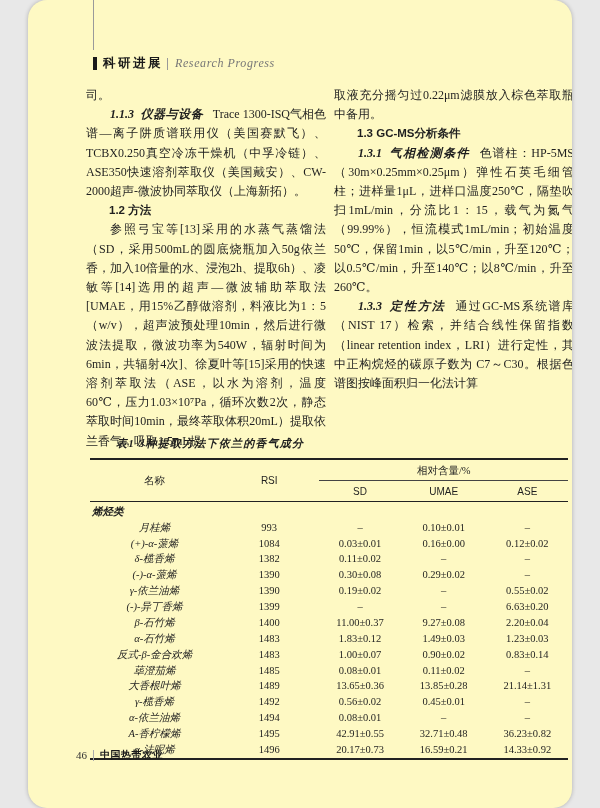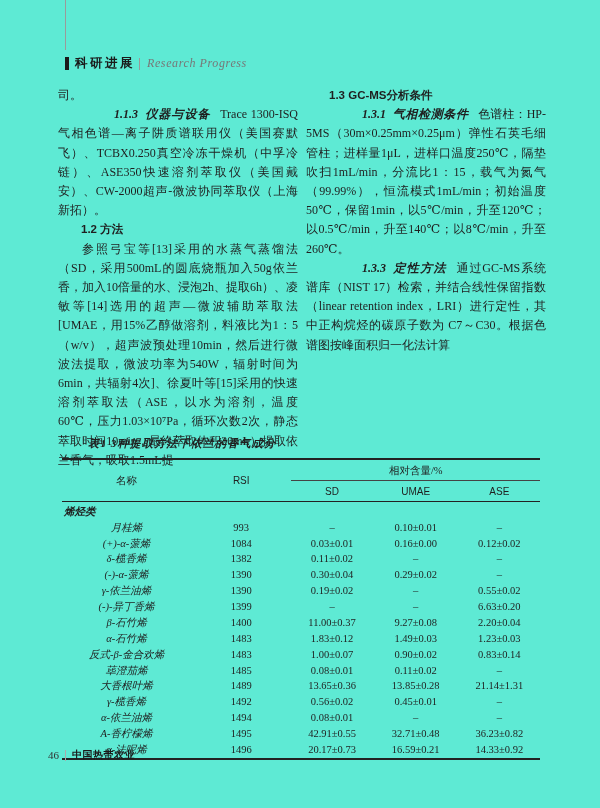--- a/index.html
+++ b/index.html
@@ -1,34 +1,34 @@
 <!DOCTYPE html>
 <html><head>
 <meta charset="utf-8">
 <style>
   html,body{margin:0;padding:0;background:#e8e8e8;}
   .page{
-    position:relative;width:600px;height:808px;background:#5eead4;
+    position:relative;width:544px;height:808px;background:#fef9c3;
     font-family:"Liberation Serif","DejaVu Serif",serif;color:#1f1f1f;
-    overflow:hidden;margin:0 auto;box-shadow:0 0 4px rgba(0,0,0,.25);
+    overflow:hidden;margin:0 auto;box-shadow:0 0 4px rgba(0,0,0,.25);border-radius:19px;
   }
   .vline{position:absolute;left:65px;top:0;height:50px;width:0;border-left:1px solid #9a9a9a;}
   .header{position:absolute;left:65px;top:55px;display:flex;align-items:center;}
   .bar{width:4px;height:13px;background:#1a1a1a;margin-right:6px;}
   .title-cn{font-size:12.5px;font-weight:bold;letter-spacing:2.5px;color:#1a1a1a;
     font-family:"Liberation Sans","DejaVu Sans",sans-serif;}
   .hdiv{width:1px;height:12px;background:#999;margin:0 7px 0 4px;}
   .title-en{font-size:12px;color:#777;letter-spacing:.6px;font-style:italic;}
   .columns{position:absolute;left:58px;top:86px;width:488px;display:flex;gap:8px;}
   .col{width:240px;font-size:12px;line-height:19.2px;text-align:justify;}
   .col p{margin:0;}
   .indent{text-indent:2em;}
   .h-bold{font-weight:bold;text-indent:2em;
     font-family:"Liberation Sans","DejaVu Sans",sans-serif;font-size:11.5px;}
-  .sec-num{font-style:italic;font-weight:600;margin-right:.55em;margin-left:32px;}
+  .sec-num{font-style:italic;font-weight:600;margin-right:.55em;}
   .sec-title{font-style:italic;font-weight:600;margin-right:.8em;letter-spacing:.5px;}
   .table-block{position:absolute;left:62px;top:411px;width:478px;margin-top:25px;}
   .caption{font-size:11px;font-weight:bold;font-style:italic;letter-spacing:1.2px;
     margin:0 0 7px 26px;}
   table{width:100%;border-collapse:collapse;border-top:2px solid #222;
     border-bottom:2px solid #222;font-size:10.5px;table-layout:fixed;}
   th{font-weight:normal;padding:3.5px 0;text-align:center;line-height:13px;
     font-family:"Liberation Sans","DejaVu Sans",sans-serif;font-size:10px;}
   th.cjk{font-family:"Liberation Serif","DejaVu Serif",serif;font-size:10.5px;}
   th.rspan{border-bottom:1.6px solid #222;}
@@ -60,20 +60,21 @@
   <div class="columns">
 
     <div class="col">
       <p>司。</p>
       <p class="indent"><span class="sec-num">1.1.3</span><span class="sec-title">仪器与设备</span><span>Trace 1300-ISQ气相色谱—离子阱质谱联用仪（美国赛默飞）、TCBX0.250真空冷冻干燥机（中孚冷链）、ASE350快速溶剂萃取仪（美国戴安）、CW-2000超声-微波协同萃取仪（上海新拓）。</span></p>
       <p class="h-bold">1.2  方法</p>
       <p class="indent">参照弓宝等[13]采用的水蒸气蒸馏法（SD，采用500mL的圆底烧瓶加入50g依兰香，加入10倍量的水、浸泡2h、提取6h）、凌敏等[14]选用的超声—微波辅助萃取法[UMAE，用15%乙醇做溶剂，料液比为1：5（w/v），超声波预处理10min，然后进行微波法提取，微波功率为540W，辐射时间为6min，共辐射4次]、徐夏叶等[15]采用的快速溶剂萃取法（ASE，以水为溶剂，温度60℃，压力1.03×10⁷Pa，循环次数2次，静态萃取时间10min，最终萃取体积20mL）提取依兰香气，吸取1.5mL提</p>
     </div>
 
     <div class="col">
+      <p>取液充分摇匀过0.22μm滤膜放入棕色萃取瓶中备用。</p>
       <p class="h-bold">1.3  GC-MS分析条件</p>
       <p class="indent"><span class="sec-num">1.3.1</span><span class="sec-title">气相检测条件</span><span>色谱柱：HP-5MS（30m×0.25mm×0.25μm）弹性石英毛细管柱；进样量1μL，进样口温度250℃，隔垫吹扫1mL/min，分流比1：15，载气为氮气（99.99%），恒流模式1mL/min；初始温度50℃，保留1min，以5℃/min，升至120℃；以0.5℃/min，升至140℃；以8℃/min，升至260℃。</span></p>
       <p class="indent"><span class="sec-num">1.3.3</span><span class="sec-title">定性方法</span><span>通过GC-MS系统谱库（NIST 17）检索，并结合线性保留指数（linear retention index，LRI）进行定性，其中正构烷烃的碳原子数为 C7～C30。根据色谱图按峰面积归一化法计算</span></p>
     </div>
 
   </div>
 
   <div class="table-block">
     <p class="caption">表1  3种提取方法下依兰的香气成分</p>
     <table>
@@ -121,21 +122,21 @@
             <td class="cname">δ-榄香烯</td>
             <td>1382</td>
             <td>0.11±0.02</td>
             <td>–</td>
             <td>–</td>
           </tr>
 
           <tr>
             <td class="cname">(-)-α-蒎烯</td>
             <td>1390</td>
-            <td>0.30±0.04</td>
+            <td>0.30±0.08</td>
             <td>0.29±0.02</td>
             <td>–</td>
           </tr>
 
           <tr>
             <td class="cname">γ-依兰油烯</td>
             <td>1390</td>
             <td>0.19±0.02</td>
             <td>–</td>
             <td>0.55±0.02</td>

